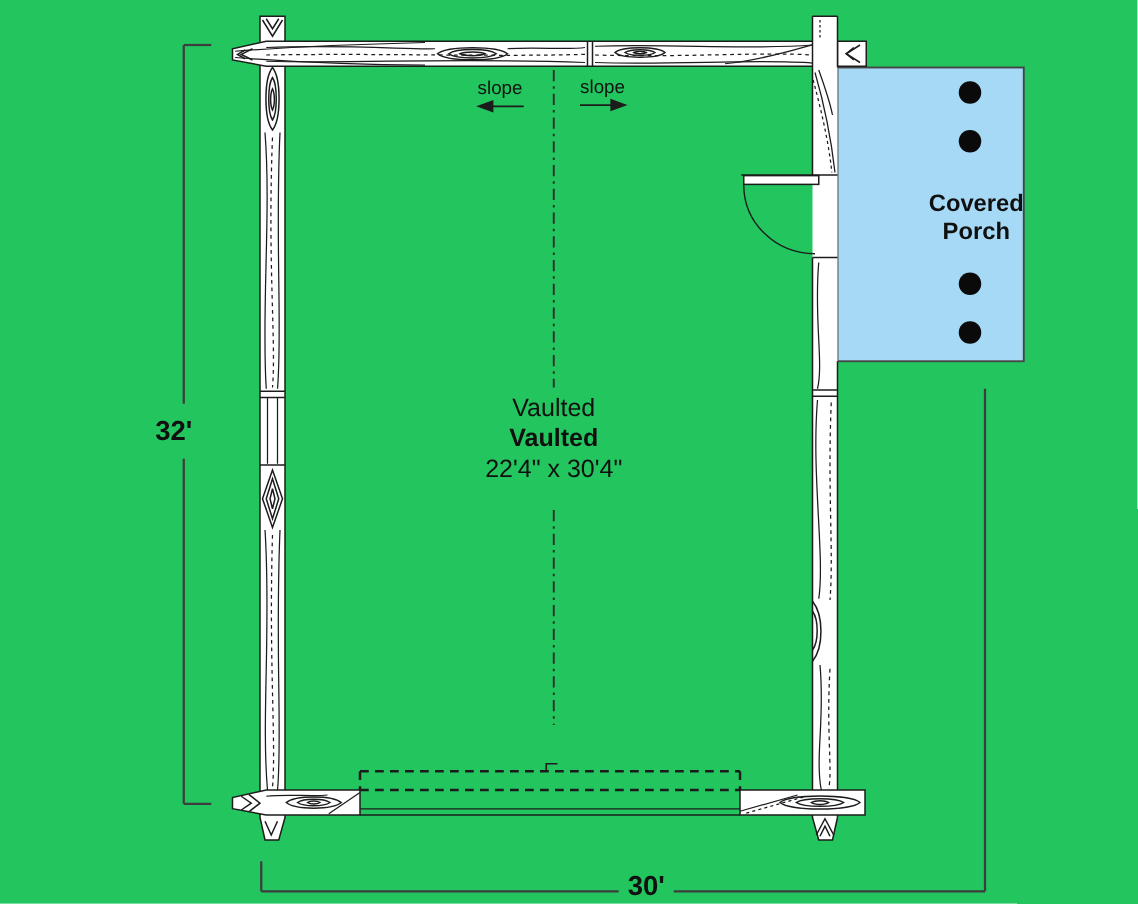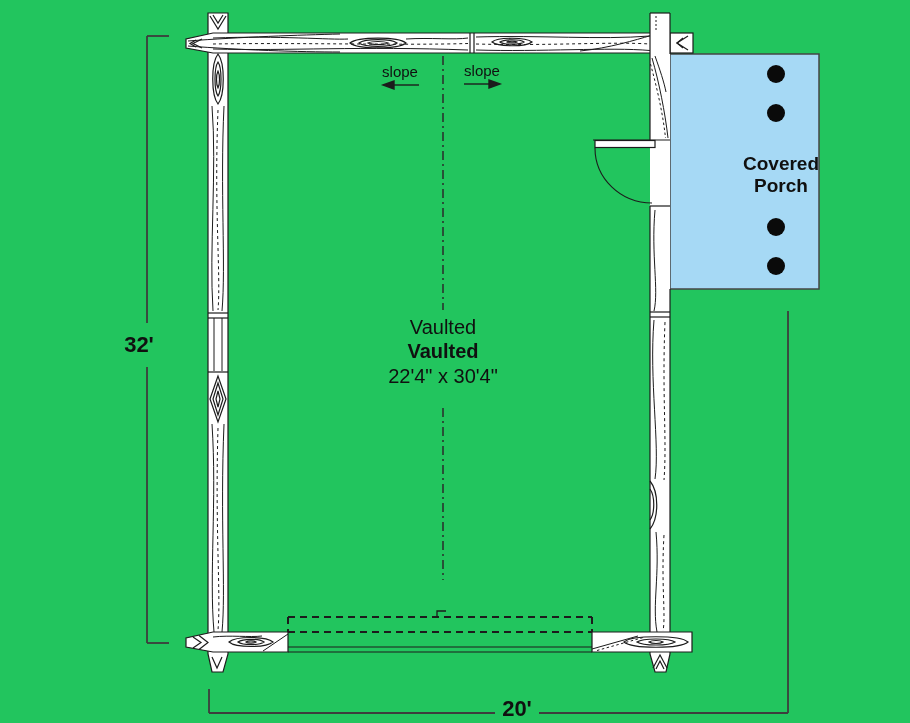--- a/index.html
+++ b/index.html
@@ -169,14 +169,14 @@
   <div class="lbl lbl-room" style="left:443px;top:327px;">Vaulted</div>
   <div class="lbl lbl-room-bold" style="left:443px;top:351px;">Vaulted</div>
   <div class="lbl lbl-room" style="left:443px;top:376px;">22'4" x 30'4"</div>
 
   <div class="lbl lbl-porch" style="left:741px;top:175px;margin-left:40px;">
     <div>Covered</div>
     <div>Porch</div>
   </div>
 
   <div class="lbl lbl-dim" style="left:139px;top:345px;">32'</div>
-  <div class="lbl lbl-dim" style="left:517px;top:709px;">20'</div>
+  <div class="lbl lbl-dim" style="left:517px;top:709px;">30'</div>
 </div>
 
 </body></html>

